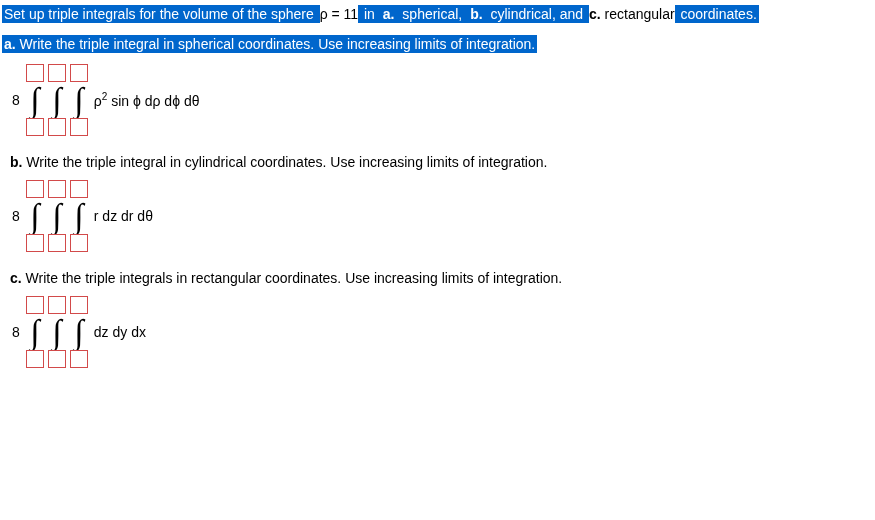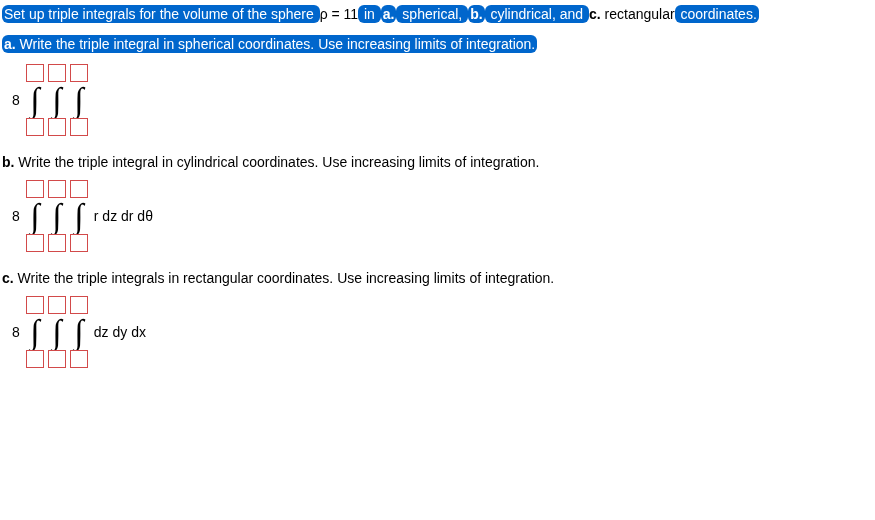--- a/index.html
+++ b/index.html
@@ -9,30 +9,29 @@
     font-size: 14px;
     color: #000;
     width: 875px;
     height: 520px;
     background: #fff;
   }
   .highlight {
     background: #0066cc;
     color: #fff;
     padding: 1px 2px;
-    border-radius: 6px;
   }
   .line1 {
     margin: 6px 0 0 2px;
   }
   .line2 {
     margin: 14px 0 12px 2px;
   }
   .part-prompt {
-    margin: 18px 0 0 2px;
+    margin: 18px 0 0 10px;
     color: #000;
   }
   .bold {
     font-weight: bold;
   }
   .integral-block {
     display: flex;
     align-items: center;
     margin: 10px 0 0 12px;
     height: 72px;
@@ -98,20 +97,23 @@
       <span class="limit-box"></span>
       <span class="int-sign">∫</span>
       <span class="limit-box"></span>
     </div>
     <div class="int-unit">
       <span class="limit-box"></span>
       <span class="int-sign">∫</span>
       <span class="limit-box"></span>
     </div>
   </div>
+  <span class="integrand">
+    <span>ρ</span><sup>2</sup><span> sin ϕ dρ dϕ dθ</span>
+  </span>
 </div>
 
 <div class="part-prompt">
   <span class="bold">b.</span><span> Write the triple integral in cylindrical coordinates. Use increasing limits of integration.</span>
 </div>
 
 <div class="integral-block">
   <span class="coeff">8</span>
   <div class="triple-int">
     <div class="int-unit">

